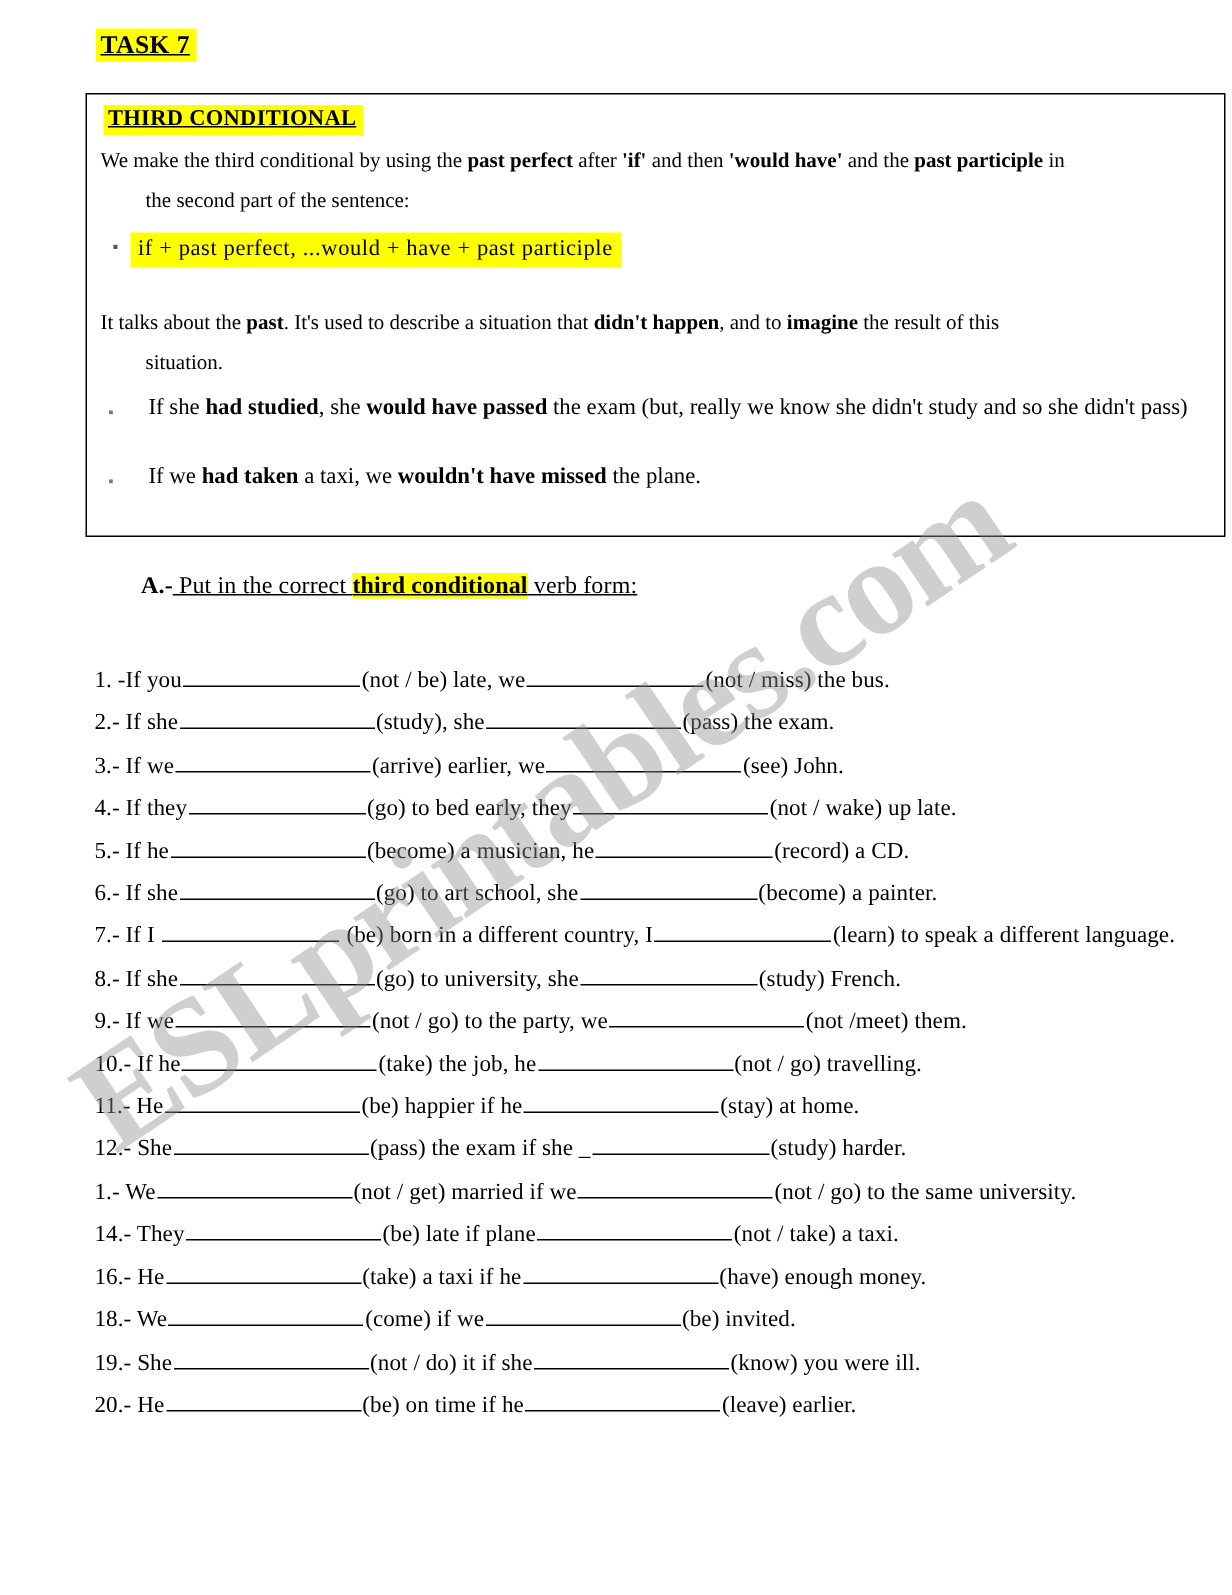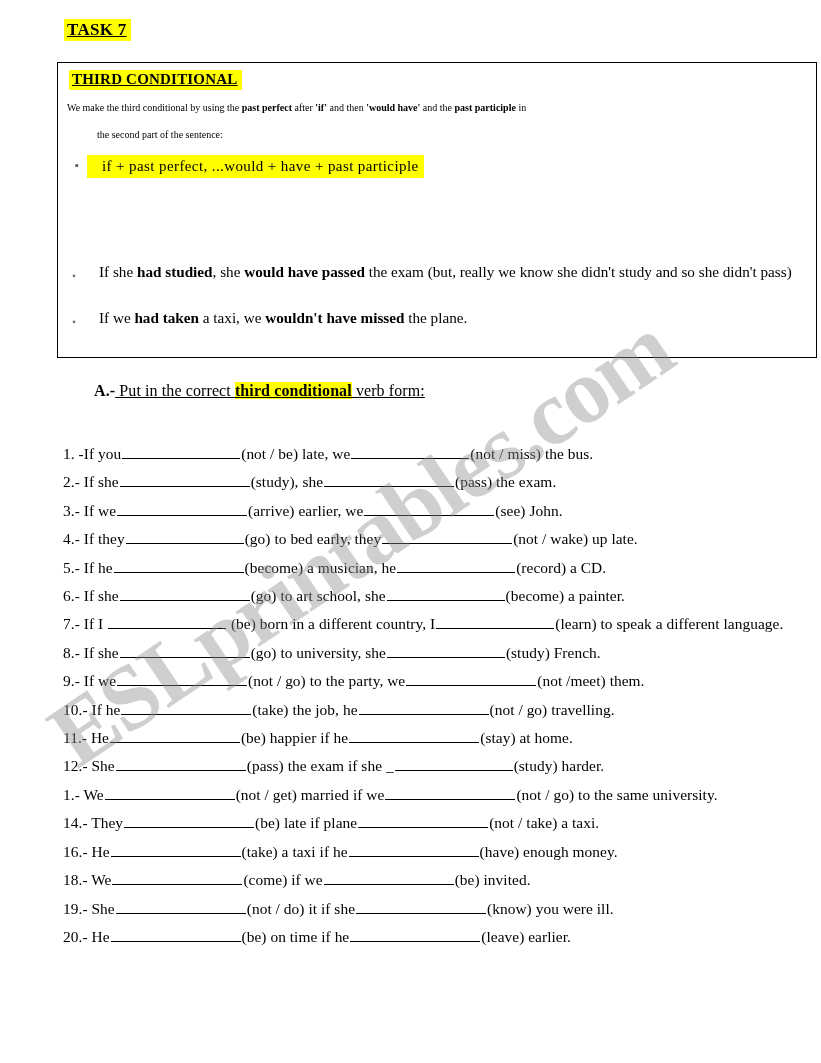--- a/index.html
+++ b/index.html
@@ -79,21 +79,21 @@
     left: 11px;
     top: 7px;
     font-size: 15px;
     font-weight: bold;
     text-decoration: underline;
     padding: 1px 4px 2px 3px;
     letter-spacing: 0.2px;
   }
   .theory-para {
     position: absolute;
-    font-size: 10px;
+    font-size: 14px;
     line-height: 27px;
     text-align: justify;
     text-justify: inter-word;
   }
   #theory-p1 {
     left: 9px;
     top: 31px;
     width: 742px;
     text-indent: 0;
   }
@@ -108,21 +108,21 @@
   }
   #formula-bullet {
     display: inline-block;
     width: 20px;
     text-align: center;
     color: #555;
     font-size: 11px;
     vertical-align: 2px;
   }
   #formula-text {
-    padding: 3px 5px 4px 15px;
+    padding: 3px 5px 4px 5px;
     letter-spacing: 0.4px;
   }
 
   #theory-p2 {
     left: 9px;
     top: 139px;
     width: 748px;
   }
   #theory-p2 .cont { display: block; padding-left: 30px; }
 
@@ -202,20 +202,24 @@
 
     <div id="theory-p1" class="theory-para">
       <span>We make the third conditional by using the </span><b>past perfect</b><span> after </span><b>'if'</b><span> and then </span><b>'would have'</b><span> and the </span><b>past participle</b><span> in</span>
       <span class="cont">the second part of the sentence:</span>
     </div>
 
     <div id="formula-line">
       <span id="formula-bullet">▪</span><span id="formula-text" class="hl">if + past perfect, ...would + have + past participle</span>
     </div>
 
+    <div id="theory-p2" class="theory-para">
+      <span>It talks about the </span><b>past</b><span>. It's used to describe a situation that </span><b>didn't happen</b><span>, and to </span><b>imagine</b><span> the result of this</span>
+      <span class="cont">situation.</span>
+    </div>
 
     <div id="example-1" class="example-row">
       <span class="ex-bullet">▪</span>
       <span class="ex-text"><span>If she </span><b>had studied</b><span>, she </span><b>would have passed</b><span> the exam (but, really we know she didn't study and so she didn't pass)</span></span>
     </div>
 
     <div id="example-2" class="example-row">
       <span class="ex-bullet">▪</span>
       <span class="ex-text"><span>If we </span><b>had taken</b><span> a taxi, we </span><b>wouldn't have missed</b><span> the plane.</span></span>
     </div>

